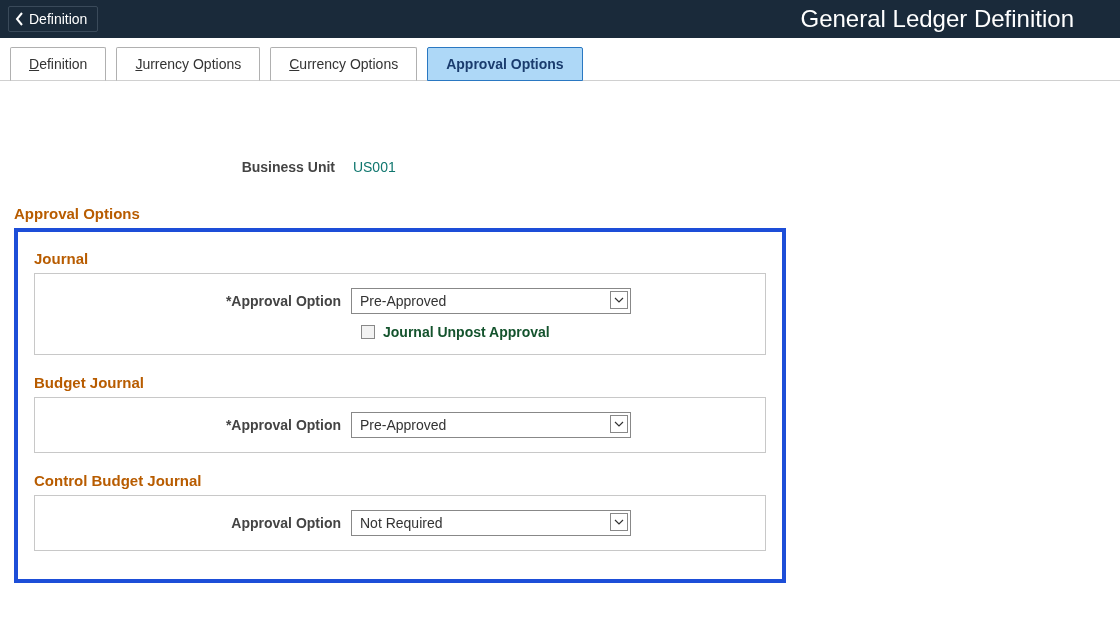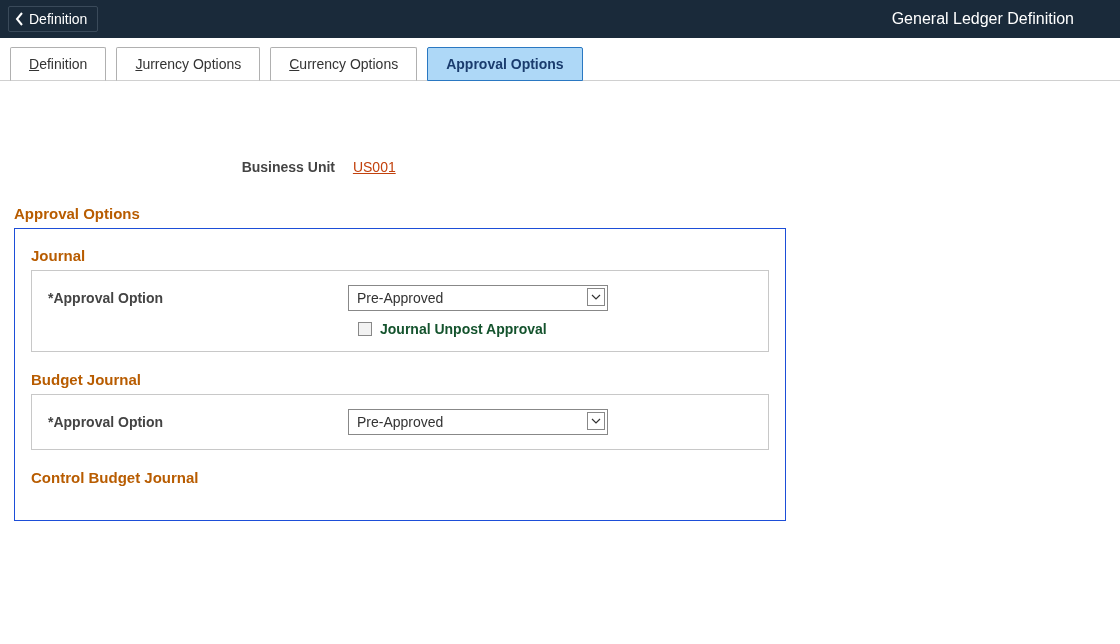--- a/index.html
+++ b/index.html
@@ -17,21 +17,21 @@
     display: flex;
     align-items: center;
     border: 1px solid #3a4a5a;
     border-radius: 2px;
     padding: 4px 10px 4px 6px;
     cursor: pointer;
     color: #fff;
     font-size: 14px;
   }
   .back-btn svg { margin-right: 4px; }
-  .header-title { font-size: 16px; font-weight: 400; padding-right: 30px; }
+  .header-title { font-size: 24px; font-weight: 400; padding-right: 30px; }
 
   .tabbar {
     display: flex;
     gap: 10px;
     padding: 8px 10px 0 10px;
     border-bottom: 1px solid #d0d0d0;
   }
   .tab {
     border: 1px solid #b0b0b0;
     border-bottom: 1px solid #d0d0d0;
@@ -59,30 +59,30 @@
   }
   .bu-label {
     display: inline-block;
     width: 335px;
     text-align: right;
     font-weight: bold;
     color: #444;
     padding-right: 14px;
     margin-top: 48px;
   }
-  .bu-value { color: #c2410c; text-decoration: underline; }
+  .bu-value { color: #0f766e; }
 
   .section-title {
     color: #b85c00;
     font-weight: bold;
     font-size: 15px;
     margin-bottom: 6px;
   }
   .outer-box {
-    border: 1px solid #1d4ed8;
+    border: 4px solid #1d4ed8;
     padding: 18px 16px 28px 16px;
   }
   .sub-title {
     color: #b85c00;
     font-weight: bold;
     font-size: 15px;
     margin: 0 0 6px 0;
   }
   .sub-title.spaced { margin-top: 19px; }
   .inner-box {
@@ -91,27 +91,28 @@
   }
 
   .field-row {
     display: flex;
     align-items: center;
     margin-bottom: 10px;
   }
   .field-row:last-child { margin-bottom: 0; }
   .field-label {
     width: 300px;
+    text-align: right;
     font-weight: bold;
     color: #444;
     padding-right: 10px;
   }
   .select-wrap {
     position: relative;
-    width: 260px;
+    width: 280px;
     height: 26px;
     border: 1px solid #888;
     background: #fff;
     display: flex;
     align-items: center;
     padding: 0 24px 0 8px;
     cursor: pointer;
   }
   .select-wrap .arrow {
     position: absolute;
@@ -198,15 +199,28 @@
           <span class="arrow">
               <svg width="10" height="6" viewBox="0 0 10 6">
                 <path d="M1 1 L5 5 L9 1" stroke="#333" stroke-width="1.2" fill="none"></path>
               </svg>
             </span>
         </div>
       </div>
     </div>
 
     <div class="sub-title spaced">Control Budget Journal</div>
+    <div class="inner-box">
+      <div class="field-row">
+        <div class="field-label">Approval Option</div>
+        <div class="select-wrap">
+          <span>Not Required</span>
+          <span class="arrow">
+              <svg width="10" height="6" viewBox="0 0 10 6">
+                <path d="M1 1 L5 5 L9 1" stroke="#333" stroke-width="1.2" fill="none"></path>
+              </svg>
+            </span>
+        </div>
+      </div>
+    </div>
 
   </div>
 </div>
 
 </body></html>

